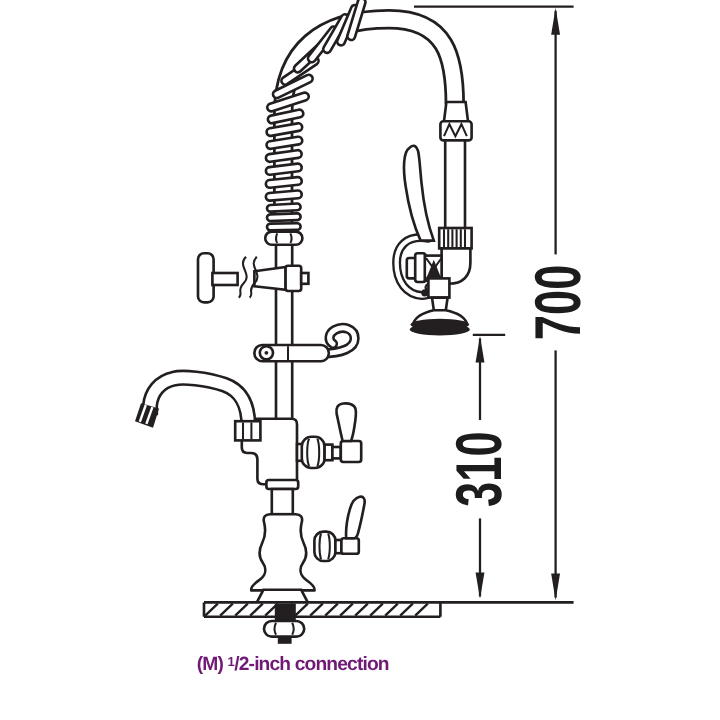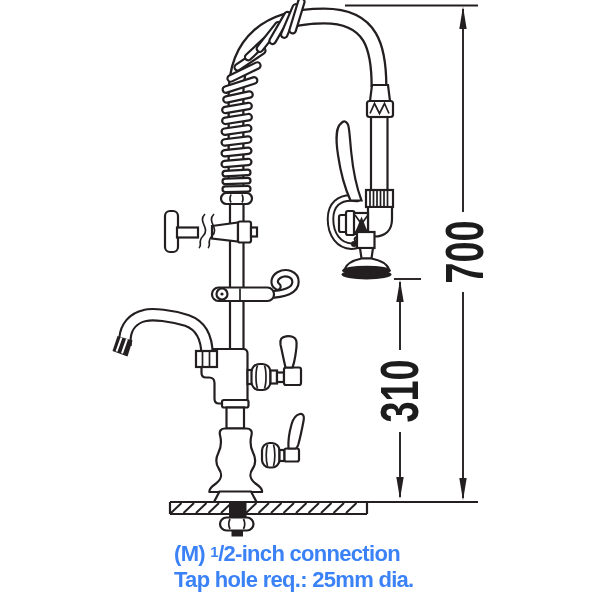--- a/index.html
+++ b/index.html
@@ -8,22 +8,22 @@
   #drawing{position:absolute;left:0;top:0;}
   
   .ln  {stroke:#231f20;fill:none;stroke-width:2.2;}
   .thin{stroke:#231f20;fill:none;stroke-width:1.7;}
   .fw  {fill:#ffffff;stroke:#231f20;stroke-width:2.2;}
   .fb  {fill:#231f20;stroke:none;}
   .dim {stroke:#231f20;stroke-width:1.9;fill:none;}
   .hatch{stroke:#231f20;stroke-width:2;fill:none;}
   text.dimnum{font-family:"Liberation Sans","DejaVu Sans",sans-serif;font-weight:bold;
               font-size:54px;fill:#1c1c1c;}
-  #caption{position:absolute;left:174px;top:539px;color:#3b82f6;font-weight:bold;
-           font-size:22px;line-height:26px;letter-spacing:-0.7px;white-space:nowrap;}
+  #caption{position:absolute;left:164px;top:539px;color:#701a75;font-weight:bold;
+           font-size:16px;line-height:26px;letter-spacing:-0.7px;white-space:nowrap;}
   #caption sup{font-size:0.68em;vertical-align:0.30em;letter-spacing:-0.5px;}
 </style>
 </head>
 <body>
 
 <div id="stage">
 <svg id="drawing" width="600" height="600" viewBox="0 0 600 600">
 
   <g>
     <rect class="fw" x="230" y="199" width="13.5" height="303"></rect>
@@ -191,15 +191,14 @@
     <line class="dim" x1="400" y1="282" x2="400" y2="350"></line>
     <line class="dim" x1="400" y1="432" x2="400" y2="497"></line>
     <polygon class="fb" points="400,280 396.3,302 403.7,302"></polygon>
     <polygon class="fb" points="400,499 396.3,477 403.7,477"></polygon>
     <text class="dimnum" transform="translate(399,391) rotate(-90) scale(0.7,1)" text-anchor="middle" dominant-baseline="central">310</text>
   </g>
 </svg>
 
 <div id="caption">
   <div><span>(M) </span><sup>1</sup><span>/2-inch connection</span></div>
-  <div>Tap hole req.: 25mm dia.</div>
 </div>
 </div>
 
 </body></html>

